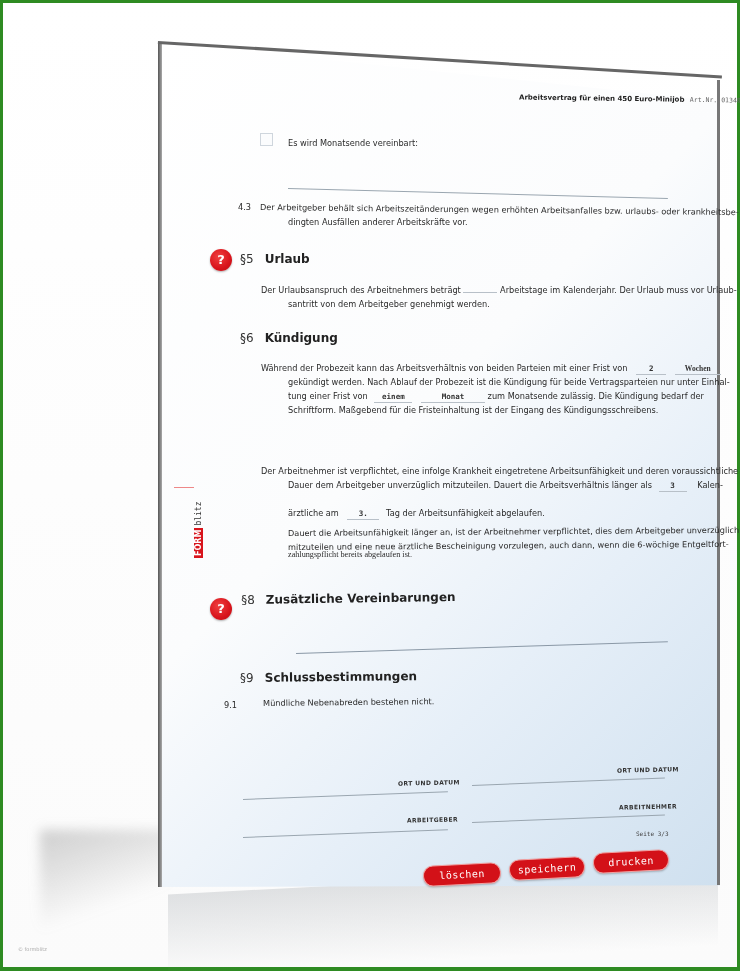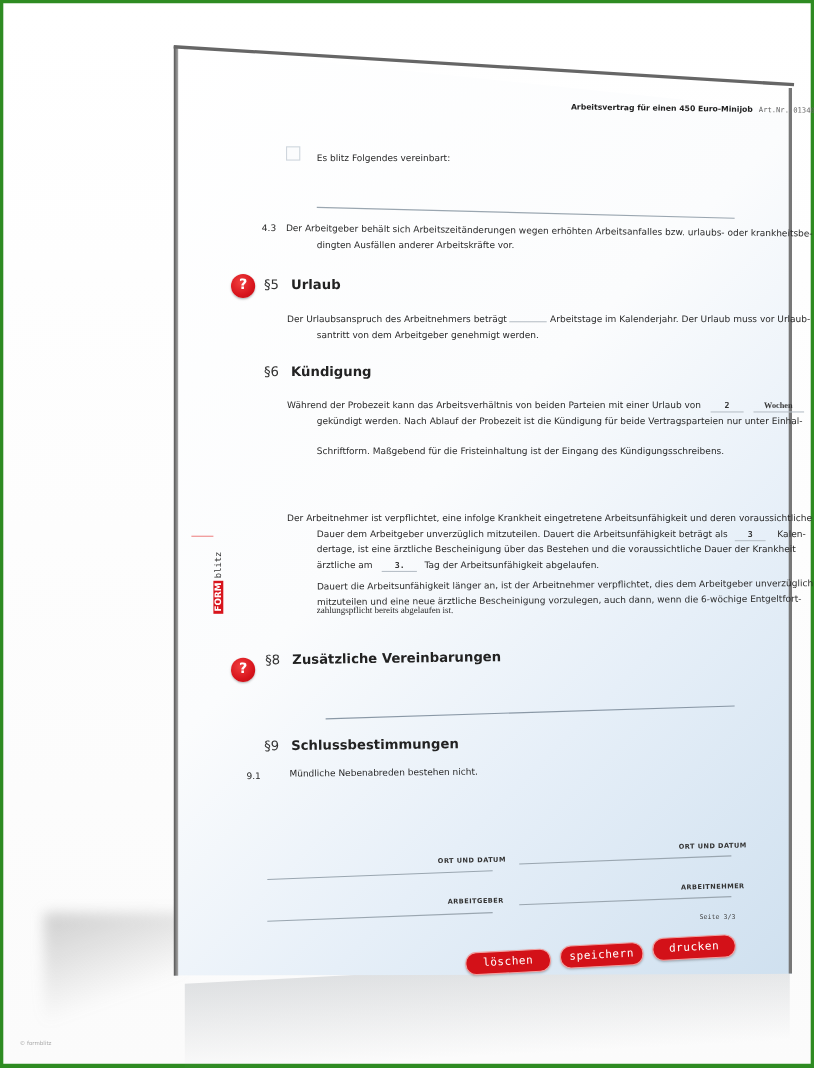--- a/index.html
+++ b/index.html
@@ -106,21 +106,21 @@
 <div class="page-edge-right"></div>
 
 <div class="content">
 
   <div class="abs doc-header">
     <span>Arbeitsvertrag für einen 450 Euro-Minijob</span>
     <span class="artnr">Art.Nr. 01340</span>
   </div>
 
   <div class="abs checkbox"></div>
-  <div class="abs text" style="left:288px; top:136px;">Es blitz Folgendes vereinbart:</div>
+  <div class="abs text" style="left:288px; top:136px;">Es wird Monatsende vereinbart:</div>
   <div class="line" style="left:288px; top:188px; width:380px; transform:rotate(1.5deg);"></div>
 
   <div class="abs text" style="left:238px; top:200px;">4.3</div>
   <div class="abs text" style="left:260px; top:200px; white-space:nowrap; transform:rotate(0.6deg); transform-origin:0 0;">Der Arbeitgeber behält sich Arbeitszeitänderungen wegen erhöhten Arbeitsanfalles bzw. urlaubs- oder krankheitsbe-</div>
   <div class="abs text" style="left:288px; top:215px; white-space:nowrap;">dingten Ausfällen anderer Arbeitskräfte vor.</div>
 
   <div class="abs help-icon" style="left:210px; top:249px;">?</div>
   <div class="abs section-title" style="left:240px; top:252px;">
     <span class="num">§5</span><span>Urlaub</span>
   </div>
@@ -128,34 +128,39 @@
     <span>Der Urlaubsanspruch des Arbeitnehmers beträgt</span>
     <span class="field" style="width:34px;"></span>
     <span>Arbeitstage im Kalenderjahr. Der Urlaub muss vor Urlaub-</span>
   </div>
   <div class="abs text" style="left:288px; top:297px; white-space:nowrap;">santritt von dem Arbeitgeber genehmigt werden.</div>
 
   <div class="abs section-title" style="left:240px; top:331px;">
     <span class="num">§6</span><span>Kündigung</span>
   </div>
   <div class="abs text" style="left:261px; top:361px; white-space:nowrap;">
-    <span>Während der Probezeit kann das Arbeitsverhältnis von beiden Parteien mit einer Urlaub von</span>
+    <span>Während der Probezeit kann das Arbeitsverhältnis von beiden Parteien mit einer Frist von</span>
     <span class="field" style="width:30px; margin-left:6px;">2</span>
     <span class="field" style="width:46px; margin-left:6px;font-family:Liberation Serif, serif;">Wochen</span>
   </div>
   <div class="abs text" style="left:288px; top:375px; white-space:nowrap;">gekündigt werden. Nach Ablauf der Probezeit ist die Kündigung für beide Vertragsparteien nur unter Einhal-</div>
+  <div class="abs text" style="left:288px; top:389px; white-space:nowrap;">
+    <span>tung einer Frist von</span>
+    <span class="field" style="width:38px; margin-left:4px;">einem</span>
+    <span class="field" style="width:64px; margin-left:6px;">Monat</span>
+    <span>zum Monatsende zulässig. Die Kündigung bedarf der</span>
+  </div>
   <div class="abs text" style="left:288px; top:403px; white-space:nowrap;">Schriftform. Maßgebend für die Fristeinhaltung ist der Eingang des Kündigungsschreibens.</div>
 
   <div class="abs text" style="left:261px; top:464px; white-space:nowrap;text-align:right;">Der Arbeitnehmer ist verpflichtet, eine infolge Krankheit eingetretene Arbeitsunfähigkeit und deren voraussichtliche</div>
   <div class="abs text" style="left:288px; top:478px; white-space:nowrap;">
-    <span>Dauer dem Arbeitgeber unverzüglich mitzuteilen. Dauert die Arbeitsunfähigkeit beträgt als</span>
+    <span>Dauer dem Arbeitgeber unverzüglich mitzuteilen. Dauert die Arbeitsverhältnis länger als</span>
     <span class="field" style="width:28px; margin-left:4px;">3</span>
     <span style="margin-left:8px;">Kalen-</span>
   </div>
-  <div class="abs text" style="left:288px; top:492px; white-space:nowrap;">dertage, ist eine ärztliche Bescheinigung über das Bestehen und die voraussichtliche Dauer der Krankheit</div>
   <div class="abs text" style="left:288px; top:506px; white-space:nowrap;">
     <span>ärztliche am</span>
     <span class="field" style="width:32px; margin-left:6px;">3.</span>
     <span style="margin-left:4px;">Tag der Arbeitsunfähigkeit abgelaufen.</span>
   </div>
   <div class="abs text" style="left:288px; top:526px; white-space:nowrap; transform:rotate(-0.4deg); transform-origin:0 0;">Dauert die Arbeitsunfähigkeit länger an, ist der Arbeitnehmer verpflichtet, dies dem Arbeitgeber unverzüglich</div>
   <div class="abs text" style="left:288px; top:540px; white-space:nowrap; transform:rotate(-0.4deg); transform-origin:0 0;">mitzuteilen und eine neue ärztliche Bescheinigung vorzulegen, auch dann, wenn die 6-wöchige Entgeltfort-</div>
   <div class="abs text" style="left:288px; top:548px; white-space:nowrap;font-family:Liberation Serif, serif;">zahlungspflicht bereits abgelaufen ist.</div>
 
   <div class="abs brand-tick"></div>

